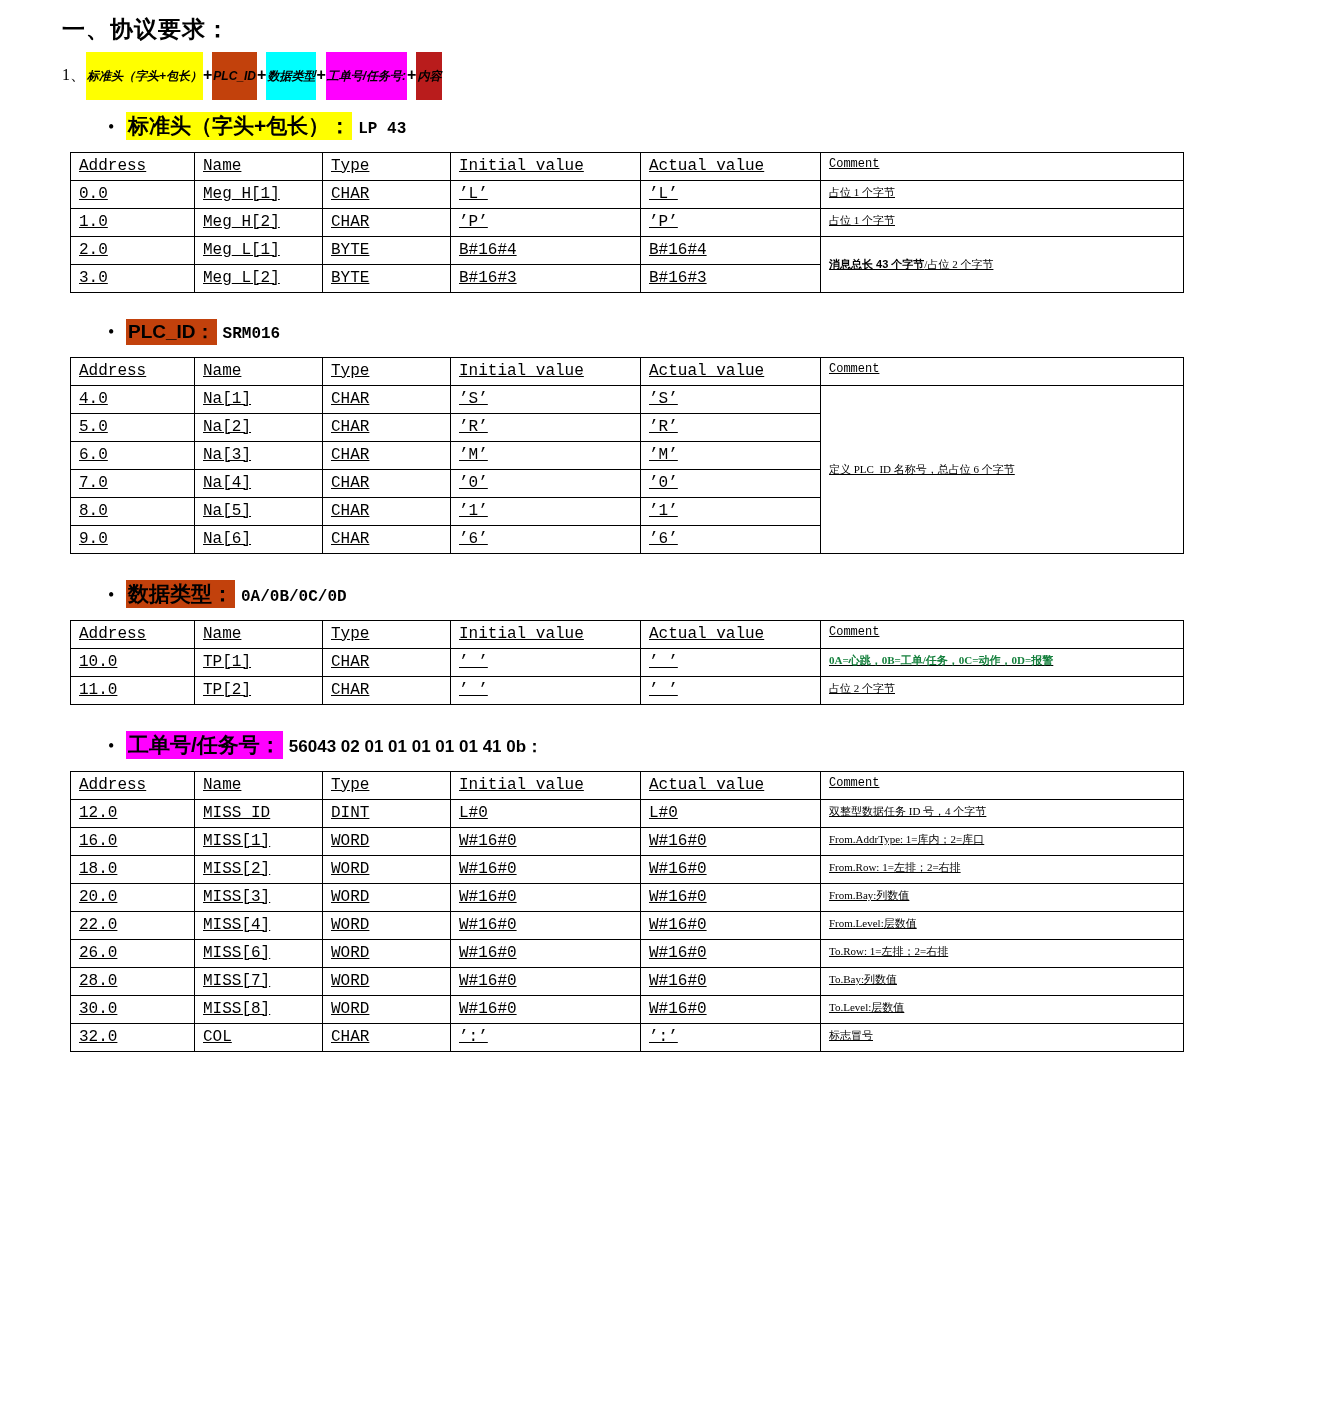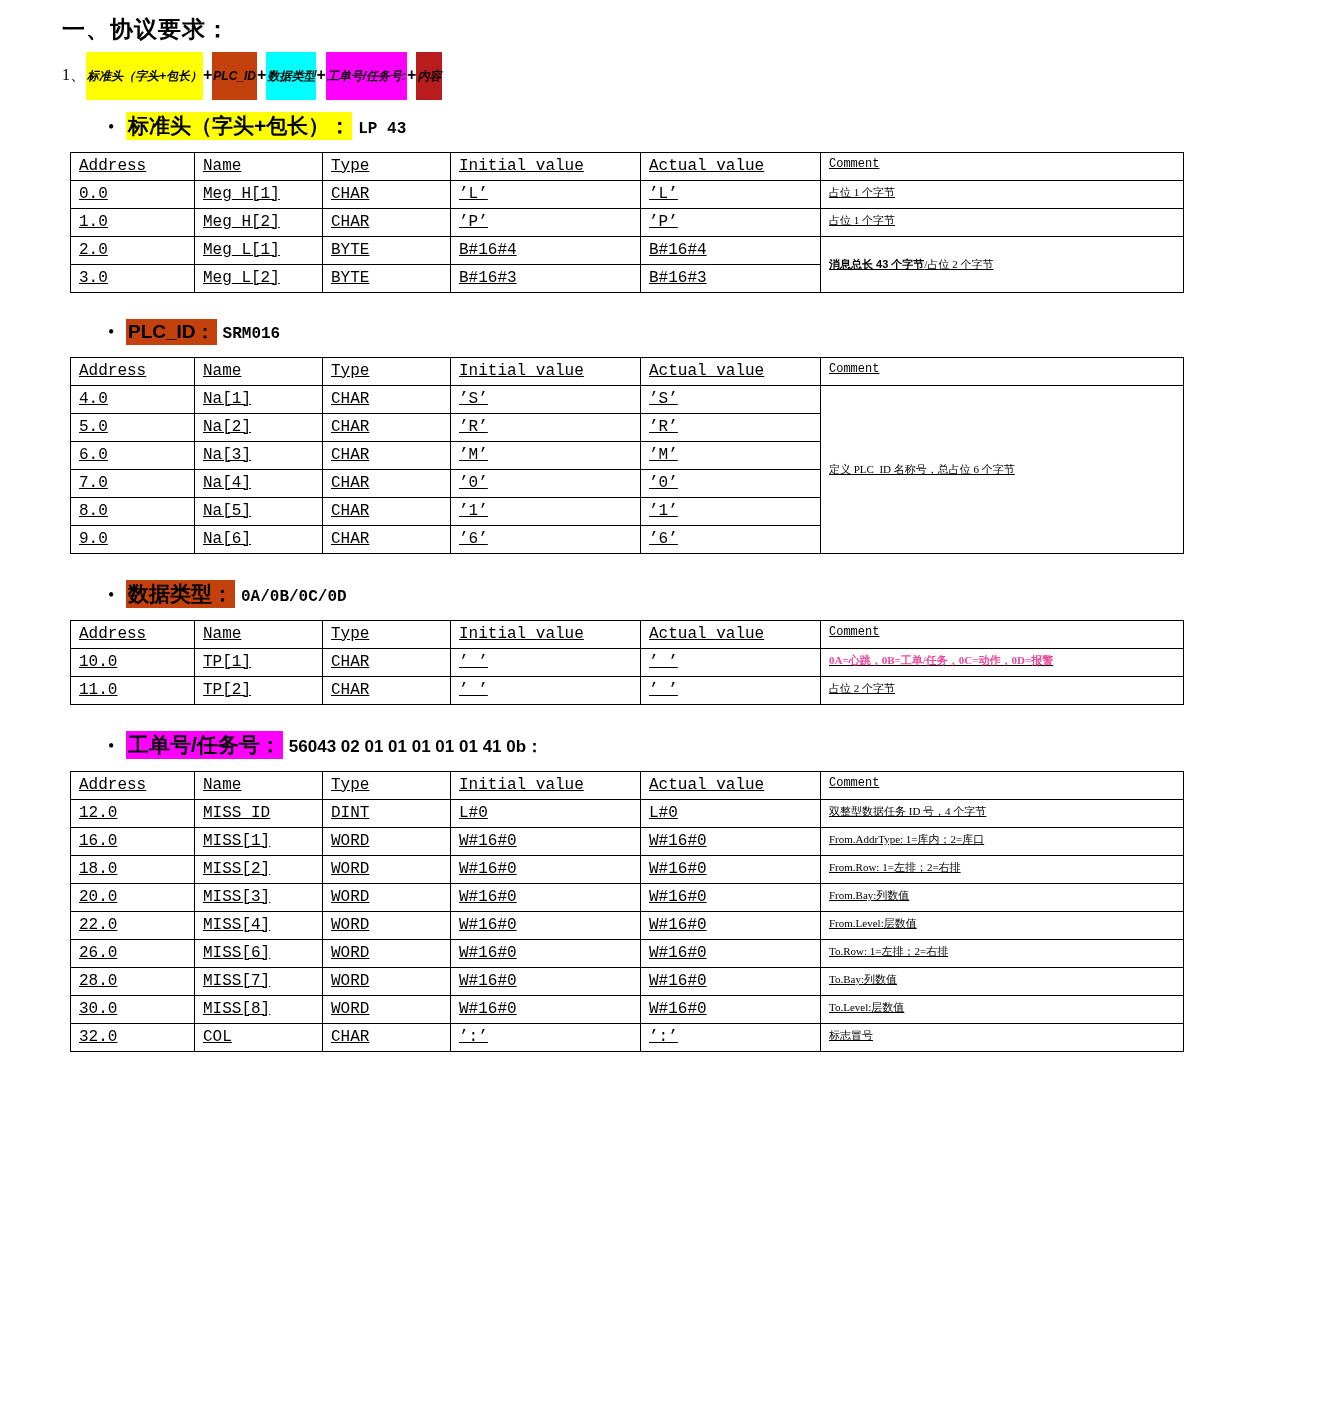--- a/index.html
+++ b/index.html
@@ -105,21 +105,21 @@
   }
   table.data td.cmt, table.data th.cmt {
     font-family: "Liberation Serif", serif;
     font-size: 11px;
   }
   table.data th.cmt {
     font-family: "Liberation Mono", monospace;
     font-size: 12px;
   }
   td.cmt.red {
-    color: #ec4899;
+    color: #15803d;
     font-family: "Liberation Sans", sans-serif;
     font-weight: bold;
     font-size: 16px;
   }
   td.cmt .b {
     font-family: "Liberation Sans", sans-serif;
     font-weight: bold;
   }
   col.c-addr { width: 124px; }
   col.c-name { width: 128px; }

